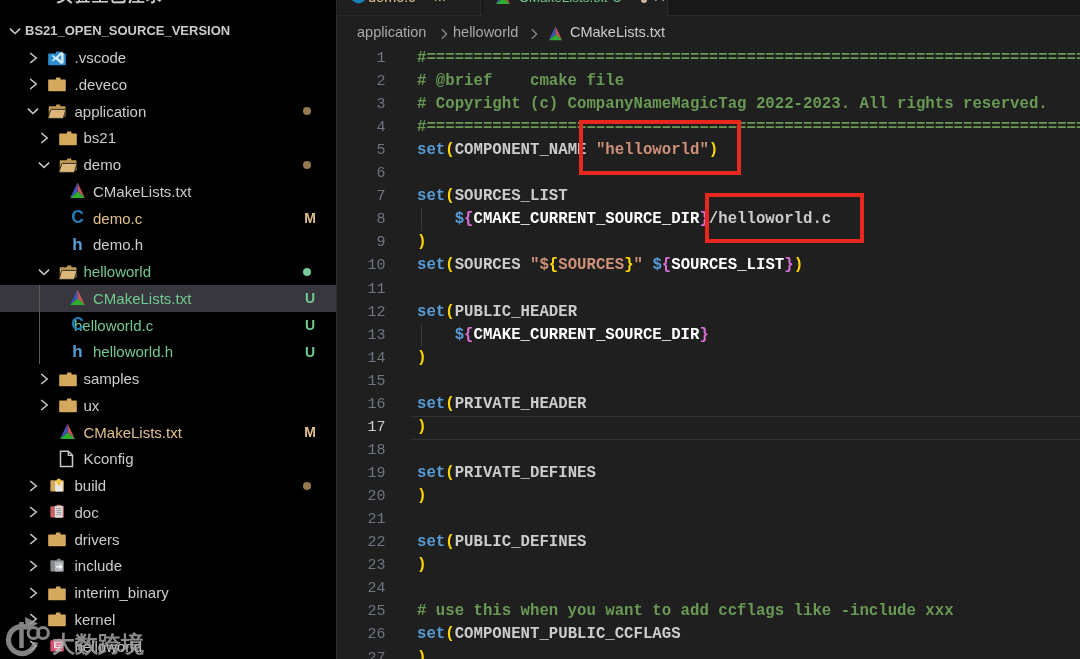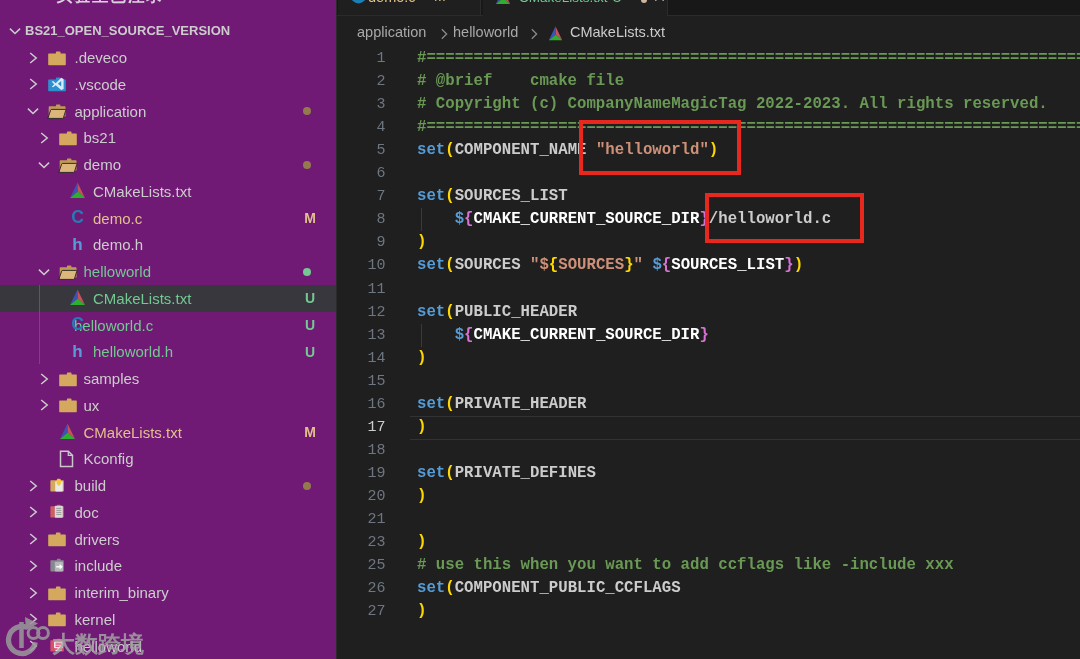--- a/index.html
+++ b/index.html
@@ -1,19 +1,19 @@
 <!DOCTYPE html>
 <html><head>
 <meta charset="utf-8">
 <style>
   html,body{margin:0;padding:0;}
   body{width:1080px;height:659px;overflow:hidden;background:#1f1f1f;
        font-family:"Liberation Sans",sans-serif;position:relative;}
   
-  #side{position:absolute;left:0;top:0;width:336px;height:659px;background:#701a75;overflow:hidden;}
+  #side{position:absolute;left:0;top:0;width:336px;height:659px;background:#000000;overflow:hidden;}
   #side .rows{position:absolute;left:0;top:17.6px;width:336px;}
   .row{position:relative;height:26.75px;display:flex;align-items:center;color:#cccccc;font-size:15px;}
   .row .lbl{white-space:nowrap;}
   .row .chev{position:absolute;top:50%;margin-top:-7px;width:14px;height:14px;}
   .row .ico{position:absolute;top:50%;margin-top:-10px;width:20px;height:20px;}
   .row .badge{position:absolute;left:302px;top:0;width:16px;height:26.75px;line-height:26.75px;
               font-size:14px;text-align:center;font-weight:bold;}
   .row .dot{position:absolute;left:302.5px;top:50%;margin-top:-4px;width:8px;height:8px;border-radius:50%;}
   .sel{background:#37373d;}
   .green{color:#73C991;}
@@ -63,37 +63,37 @@
         </svg>
       <span class="lbl" style="margin-left:25px;">BS21_OPEN_SOURCE_VERSION</span>
     </div>
 
     <div class="row">
       <svg class="chev" style="left:25.5px" viewBox="0 0 16 16">
           <path d="M4.8 2.3 L11.7 8 L4.8 13.7" fill="none" stroke="#cccccc" stroke-width="1.7"></path>
         </svg>
       <span class="ico" style="left:47px">
           <svg viewBox="0 0 20 20" style="position:absolute;left:0;top:0;width:20px;height:20px">
-            <path d="M1.2 17.3 V6.3 q0-.7.7-.7 h7 V4.3 q0-.7.7-.7 h3.2 q.7 0 .7.7 v1.3 h4.6 q.7 0 .7.7 v10.3 q0 .7-.7.7 H1.9 q-.7 0-.7-.7 Z" fill="#d4a95e"></path>
-          </svg>
-        </span>
-      <span class="lbl" style="margin-left:74.5px;">.deveco</span>
-    </div>
-
-    <div class="row">
-      <svg class="chev" style="left:25.5px" viewBox="0 0 16 16">
-          <path d="M4.8 2.3 L11.7 8 L4.8 13.7" fill="none" stroke="#cccccc" stroke-width="1.7"></path>
-        </svg>
-      <span class="ico" style="left:47px">
-          <svg viewBox="0 0 20 20" style="position:absolute;left:0;top:0;width:20px;height:20px">
             <path d="M1.2 17.3 V6.3 q0-.7.7-.7 h7 V4.3 q0-.7.7-.7 h3.2 q.7 0 .7.7 v1.3 h4.6 q.7 0 .7.7 v10.3 q0 .7-.7.7 H1.9 q-.7 0-.7-.7 Z" fill="#2e8fd0"></path>
             <path d="M14.2 3.8 L16.6 4.9 V14.9 L14.2 16 L8.7 11.2 L6 13.3 L4.8 12.7 L7.2 10.2 L4.8 7.7 L6 7.1 L8.7 9.2 Z M14.2 7 L10.9 9.7 L14.2 12.4 Z" fill="#d7ecfa"></path>
           </svg>
         </span>
       <span class="lbl" style="margin-left:74.5px;">.vscode</span>
+    </div>
+
+    <div class="row">
+      <svg class="chev" style="left:25.5px" viewBox="0 0 16 16">
+          <path d="M4.8 2.3 L11.7 8 L4.8 13.7" fill="none" stroke="#cccccc" stroke-width="1.7"></path>
+        </svg>
+      <span class="ico" style="left:47px">
+          <svg viewBox="0 0 20 20" style="position:absolute;left:0;top:0;width:20px;height:20px">
+            <path d="M1.2 17.3 V6.3 q0-.7.7-.7 h7 V4.3 q0-.7.7-.7 h3.2 q.7 0 .7.7 v1.3 h4.6 q.7 0 .7.7 v10.3 q0 .7-.7.7 H1.9 q-.7 0-.7-.7 Z" fill="#d4a95e"></path>
+          </svg>
+        </span>
+      <span class="lbl" style="margin-left:74.5px;">.deveco</span>
     </div>
 
     <div class="row">
       <svg class="chev" style="left:25.5px" viewBox="0 0 16 16">
           <path d="M2.2 5.3 L8 10.9 L13.8 5.3" fill="none" stroke="#cccccc" stroke-width="1.7"></path>
         </svg>
       <span class="ico" style="left:47px">
           <svg viewBox="0 0 20 20" style="position:absolute;left:0;top:0;width:20px;height:20px">
             <path d="M1.7 15.5 V5.9 q0-.7.7-.7 h6.6 V4.1 q0-.7.7-.7 h3 q.7 0 .7.7 v1.1 h4.4 q.7 0 .7.7 v9.6 Z" fill="#c09a54"></path>
             <path d="M0.9 17.4 L3.6 9.2 q.25-.8 1.05-.8 h13.5 q.9 0 .6.9 l-2.25 7.3 q-.25.8-1.05.8 Z" fill="#dcb67a" stroke="#232323" stroke-width="0.9"></path>
@@ -409,21 +409,23 @@
     <div class="ln"><span class="num">12</span><span class="txt"><span class="b">set</span><span class="p">(</span><span class="w">PUBLIC_HEADER</span></span></div>
     <div class="ln"><span class="num">13</span><span class="txt"><span class="w">    </span><span class="b">$</span><span class="m">{</span><span class="v">CMAKE_CURRENT_SOURCE_DIR</span><span class="m">}</span></span></div>
     <div class="ln"><span class="num">14</span><span class="txt"><span class="p">)</span></span></div>
     <div class="ln"><span class="num">15</span></div>
     <div class="ln"><span class="num">16</span><span class="txt"><span class="b">set</span><span class="p">(</span><span class="w">PRIVATE_HEADER</span></span></div>
     <div class="ln"><span class="num" style="color:#cccccc">17</span><span class="txt"><span class="p">)</span></span></div>
     <div class="ln"><span class="num">18</span></div>
     <div class="ln"><span class="num">19</span><span class="txt"><span class="b">set</span><span class="p">(</span><span class="w">PRIVATE_DEFINES</span></span></div>
     <div class="ln"><span class="num">20</span><span class="txt"><span class="p">)</span></span></div>
     <div class="ln"><span class="num">21</span></div>
+    <div class="ln"><span class="num">22</span><span class="txt"><span class="b">set</span><span class="p">(</span><span class="w">PUBLIC_DEFINES</span></span></div>
     <div class="ln"><span class="num">23</span><span class="txt"><span class="p">)</span></span></div>
+    <div class="ln"><span class="num">24</span></div>
     <div class="ln"><span class="num">25</span><span class="txt c"># use this when you want to add ccflags like -include xxx</span></div>
     <div class="ln"><span class="num">26</span><span class="txt"><span class="b">set</span><span class="p">(</span><span class="w">COMPONENT_PUBLIC_CCFLAGS</span></span></div>
     <div class="ln"><span class="num">27</span><span class="txt"><span class="p">)</span></span></div>
   </div>
   <div style="position:absolute;left:84px;top:208.4px;width:1px;height:23px;background:#3a3a3a;"></div>
   <div style="position:absolute;left:84px;top:323.8px;width:1px;height:23px;background:#3a3a3a;"></div>
   <div id="al"></div>
 </div>
 
 <div class="redbox" style="left:579px;top:120px;width:154px;height:47px;"></div>

